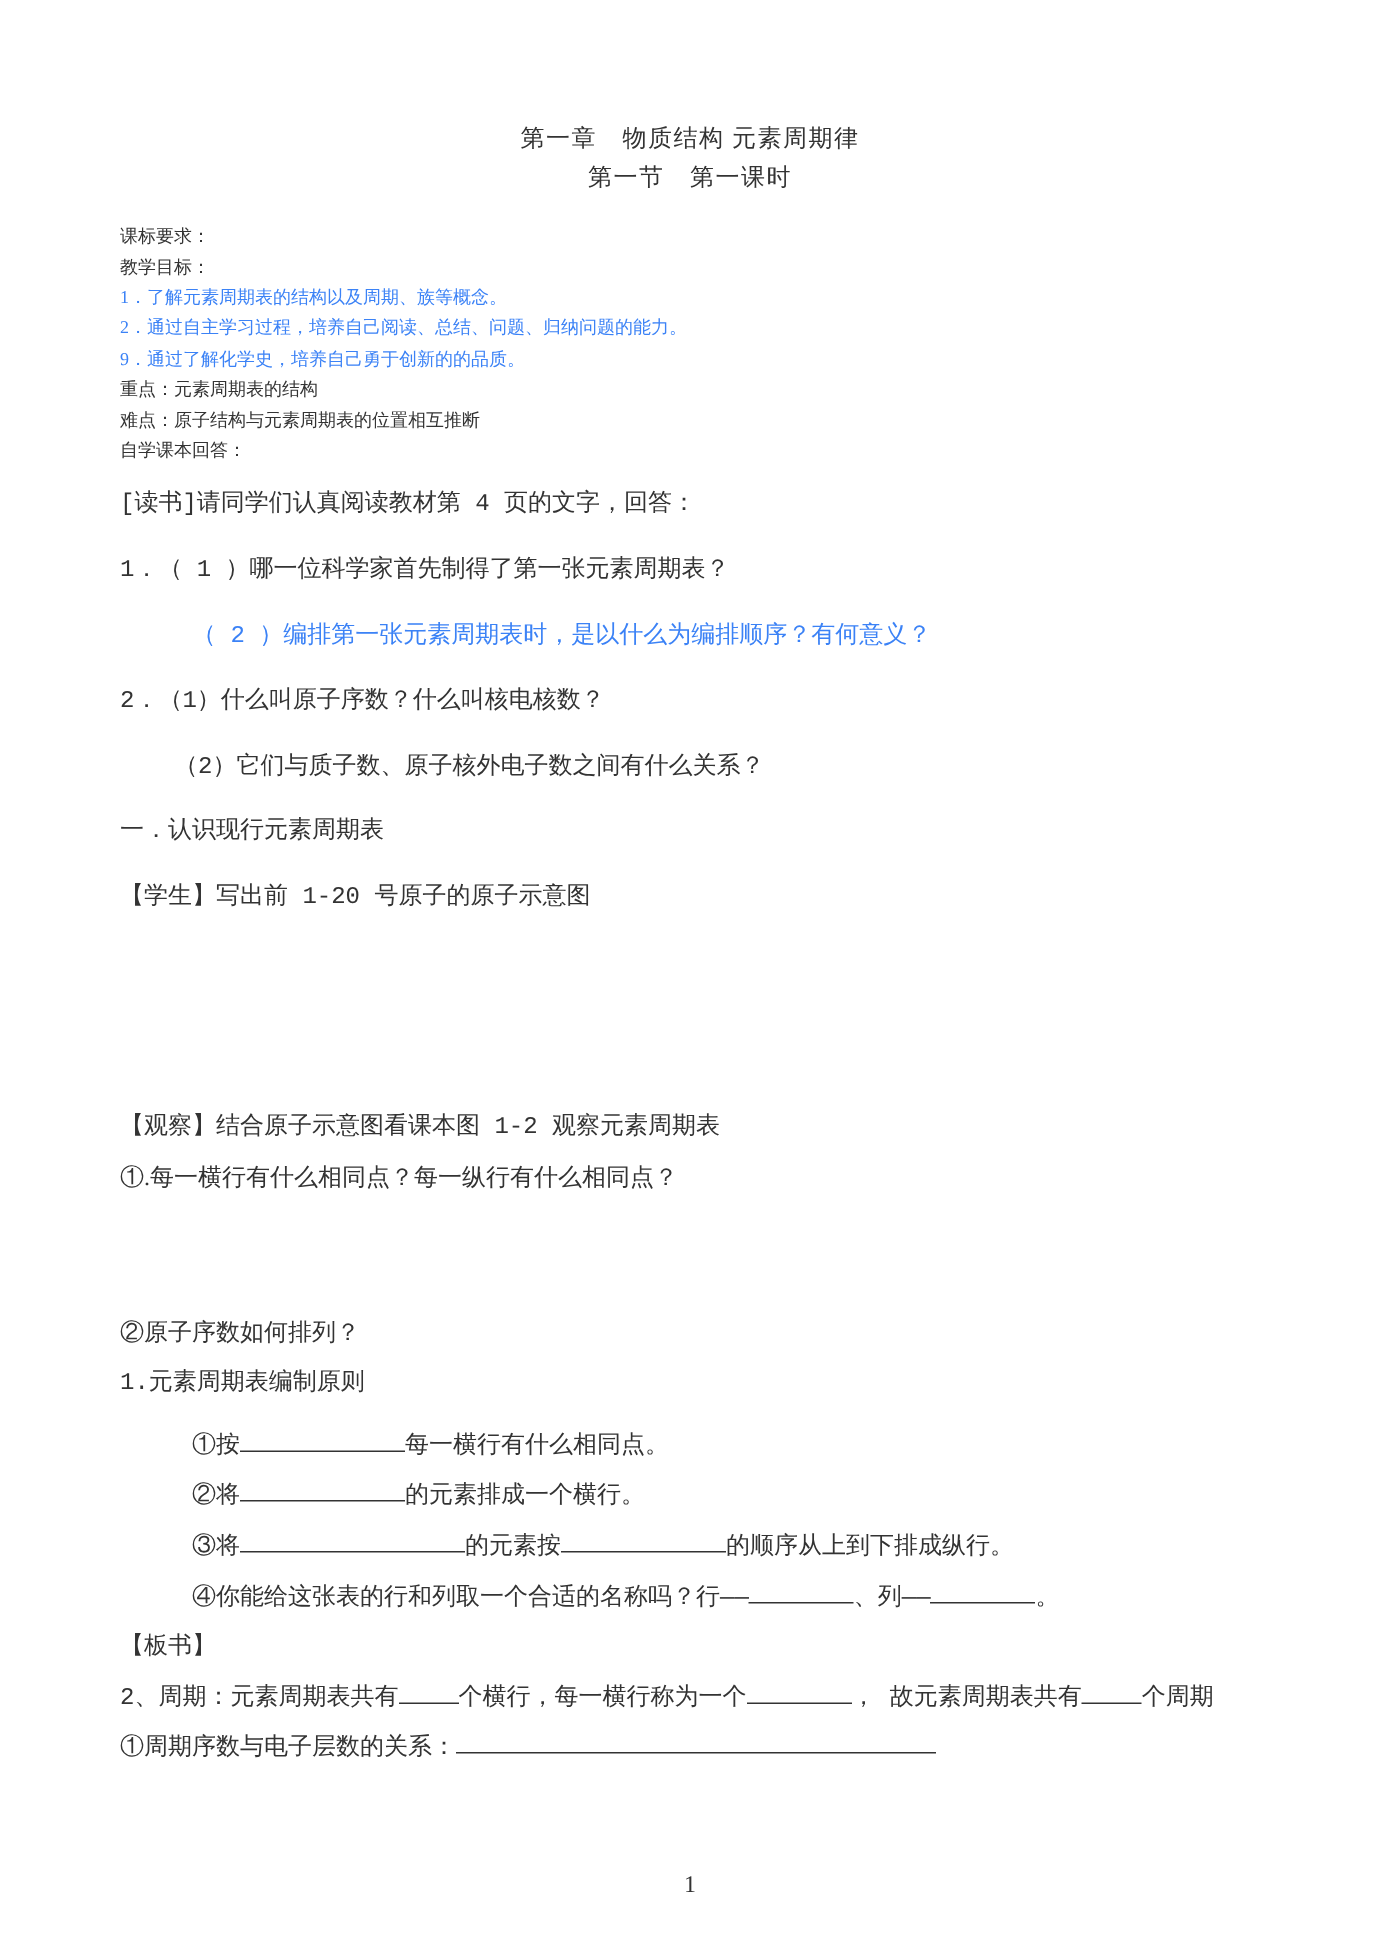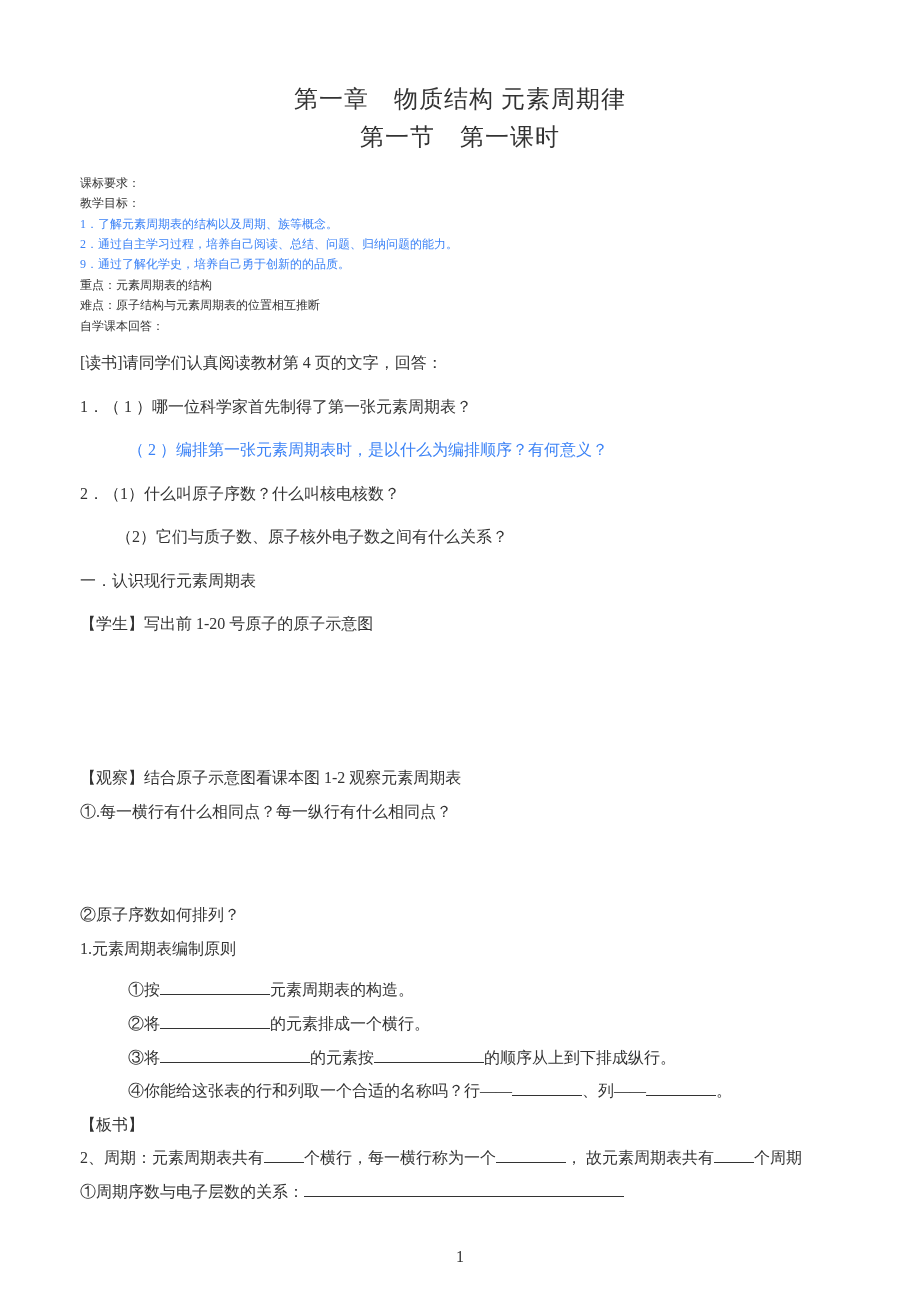--- a/index.html
+++ b/index.html
@@ -15,35 +15,36 @@
       font-family: "SimSun", "宋体", serif;
       color: #333333;
       font-size: 16px;
       line-height: 1.8;
     }
     .title-block {
       text-align: center;
       margin-bottom: 16px;
     }
     .title-line {
-      font-size: 24px;
+      font-size: 16px;
       font-weight: normal;
       letter-spacing: 1px;
       line-height: 1.6;
     }
     .section-label {
       font-size: 12px;
       line-height: 1.7;
     }
     .red {
       color: #3b82f6;
     }
     .body-line {
       font-size: 16px;
       line-height: 2.1;
+      font-family: Liberation Mono, monospace;
     }
     .indent {
       padding-left: 48px;
     }
     .indent2 {
       padding-left: 36px;
     }
     .big-gap {
       height: 120px;
     }
@@ -138,21 +139,21 @@
 <div class="body-line font-kai">①.每一横行有什么相同点？每一纵行有什么相同点？</div>
 
 <div class="med-gap"></div>
 
 <div class="body-line">②原子序数如何排列？</div>
 <div class="body-line">1.元素周期表编制原则</div>
 
 <div style="height:8px"></div>
 
 <div class="body-line indent">
-  <span>①按</span><span class="blank blank-mid"></span><span>元素周期表的构造。</span>
+  <span>①按</span><span class="blank blank-mid"></span><span>每一横行有什么相同点。</span>
 </div>
 
 <div class="body-line indent">
   <span>②将</span><span class="blank blank-mid"></span><span>的元素排成一个横行。</span>
 </div>
 
 <div class="body-line indent">
   <span>③将</span><span class="blank blank-long"></span><span>的元素按</span><span class="blank blank-mid"></span><span>的顺序从上到下排成纵行。</span>
 </div>
 

